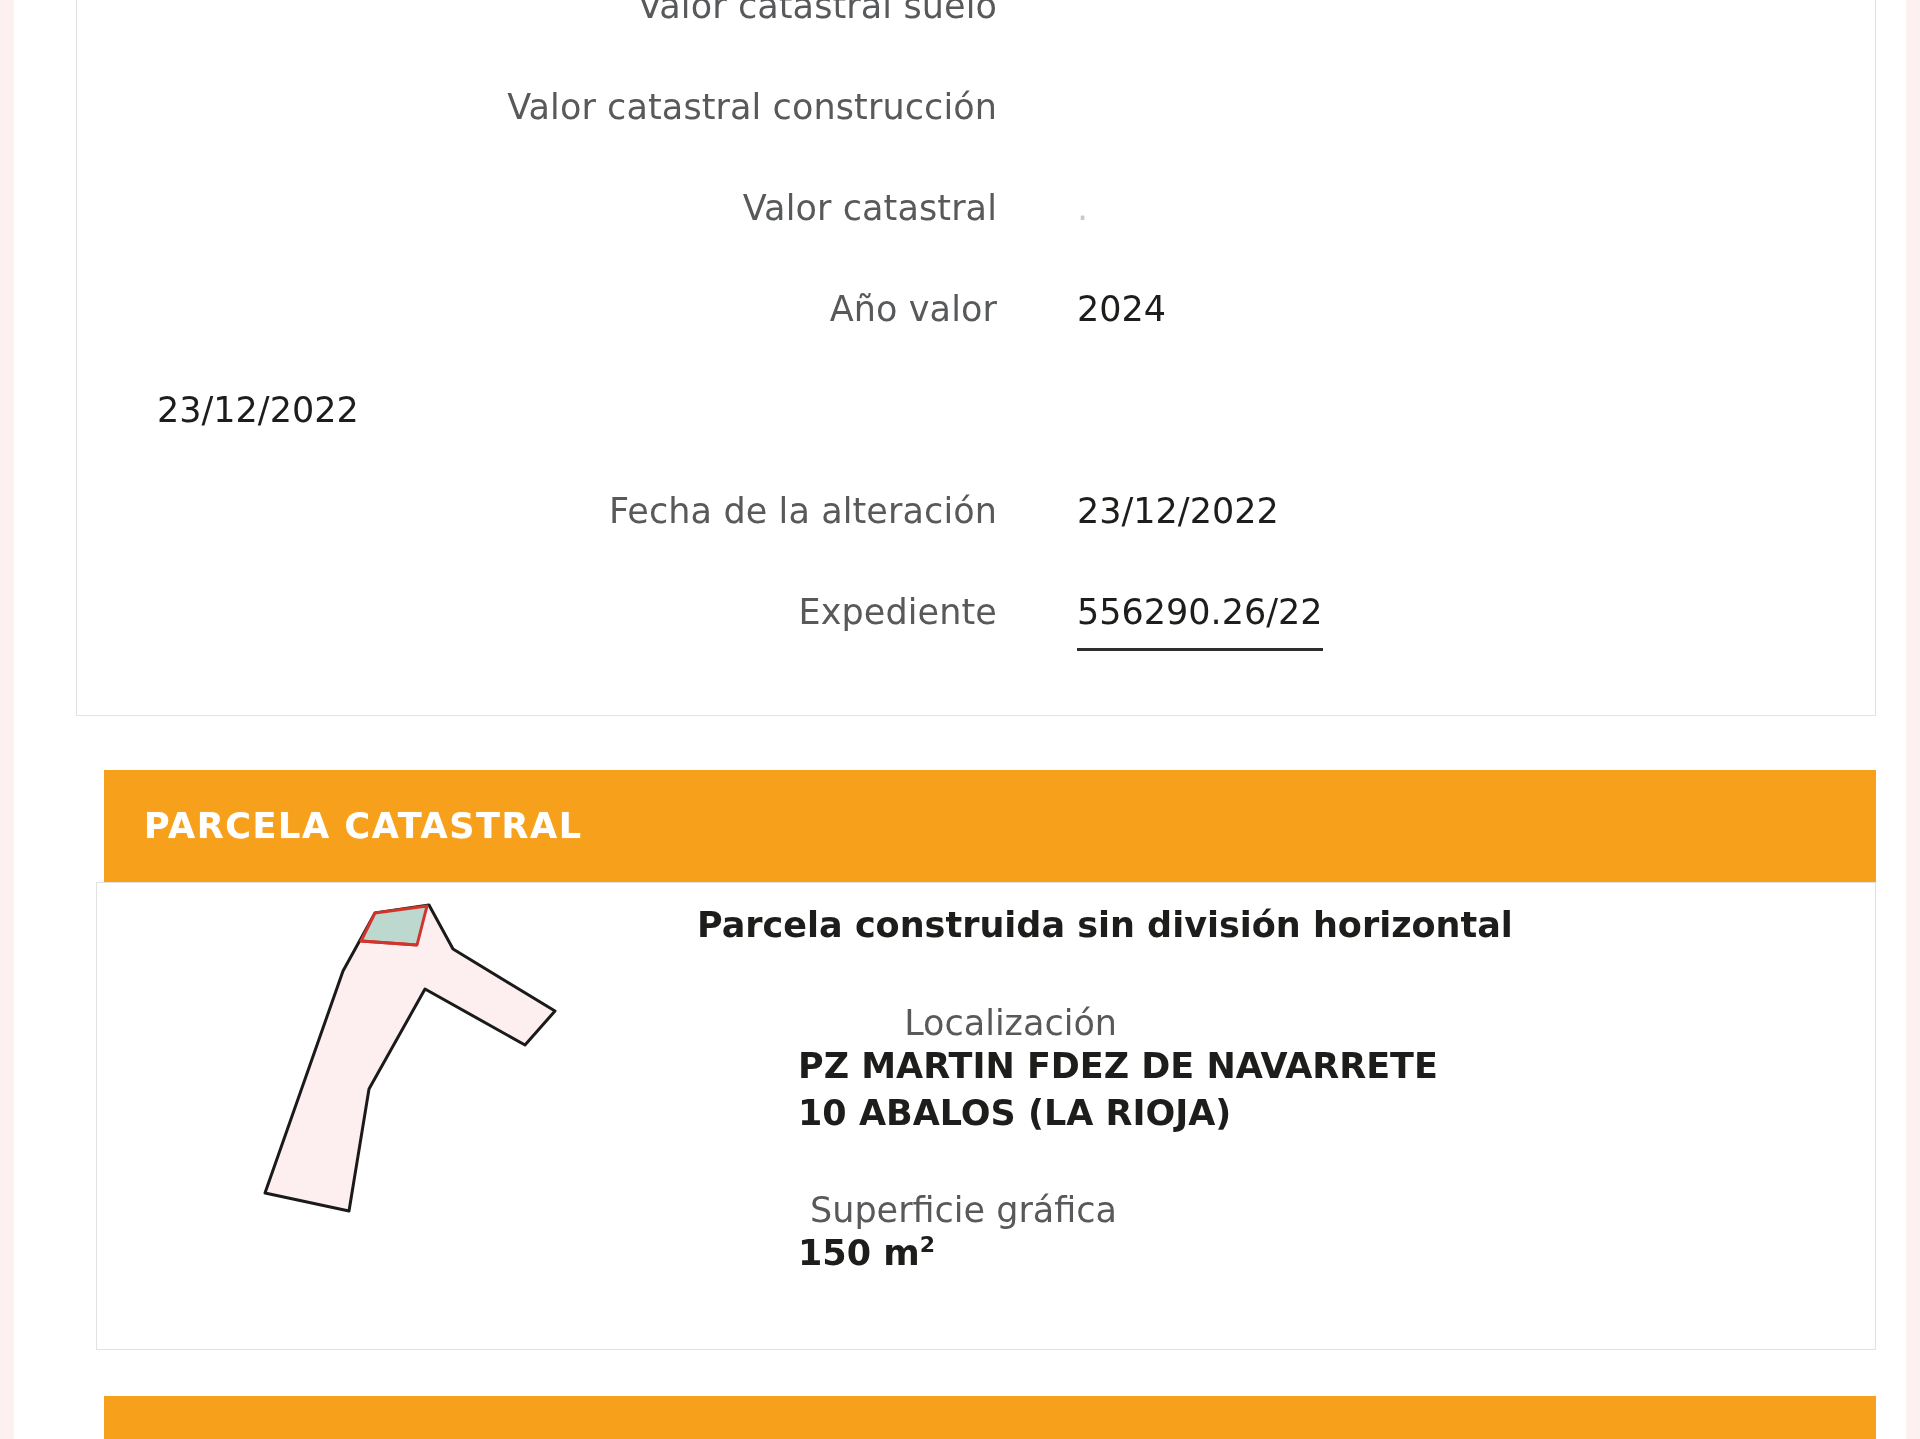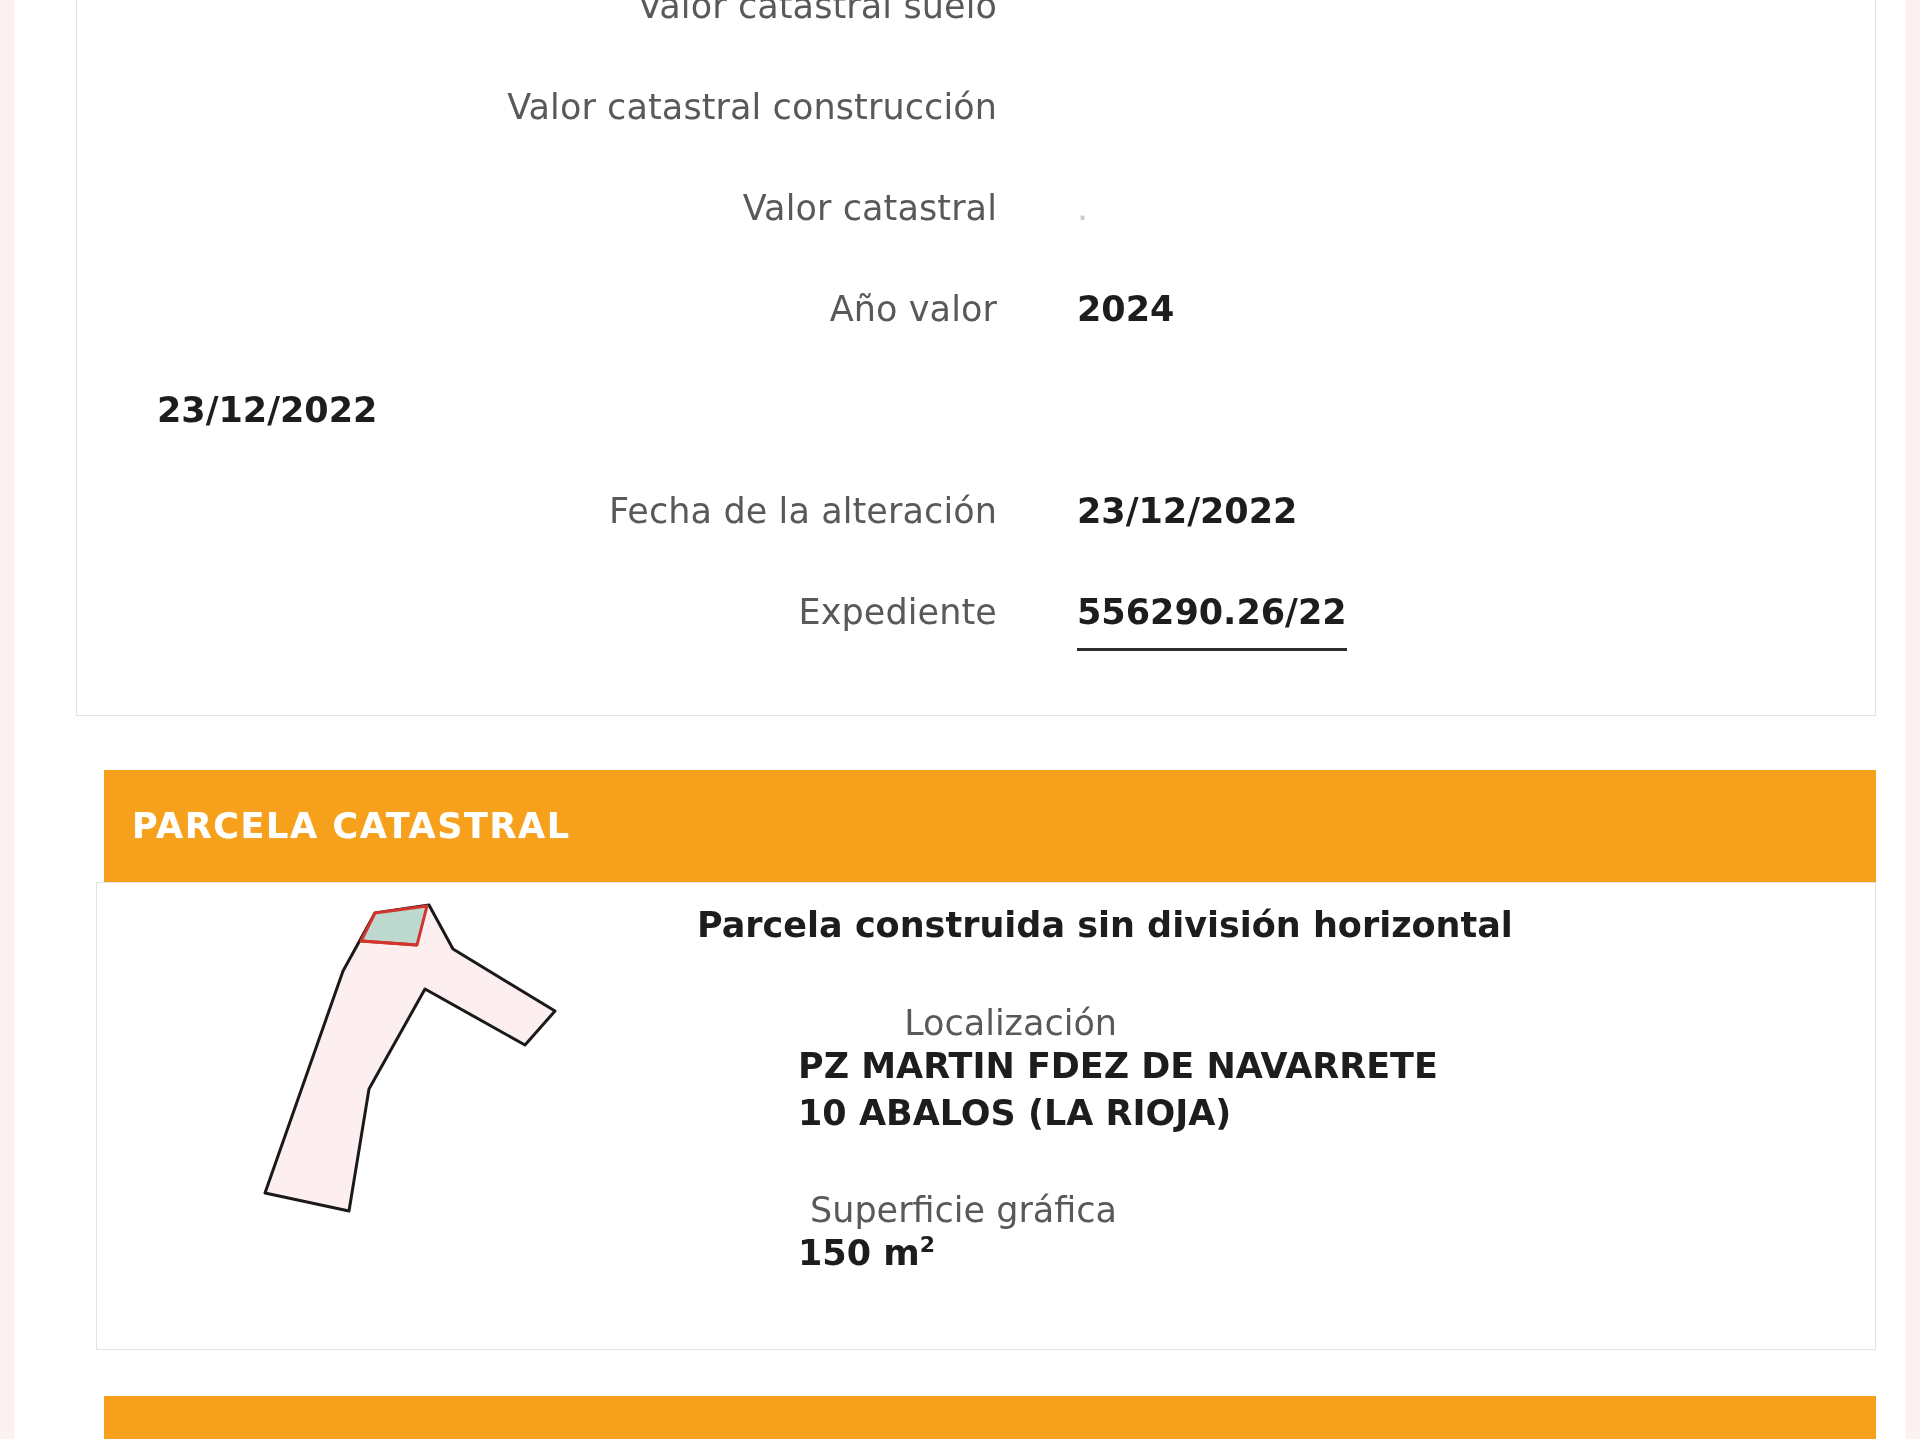--- a/index.html
+++ b/index.html
@@ -59,21 +59,21 @@
     padding-right: 0;
     color: #58595b;
     font-size: 35px;
     letter-spacing: .1px;
     white-space: nowrap;
   }
   .row .value {
     margin-left: 80px;
     color: #1d1d1b;
     font-size: 35px;
-    font-weight: bold;
+    font-weight: normal;
     white-space: nowrap;
   }
   .row .value.empty { color: #c9c9c9; font-weight: normal; }
   .row .value.link {
     border-bottom: 3px solid #2e2e2e;
     padding-bottom: 16px;
   }
 
   
   .section-bar {
@@ -83,21 +83,21 @@
     height: 112px;
     background: #f7a01b;
     box-sizing: border-box;
   }
   .section-bar .title {
     color: #ffffff;
     font-size: 35px;
     font-weight: bold;
     letter-spacing: 1.6px;
     line-height: 112px;
-    padding-left: 28px;
+    padding-left: 40px;
     text-shadow: 0 0 1px rgba(255,255,255,.6);
   }
 
   .bar-parcela { top: 770px; }
   .bar-next    { top: 1396px; height: 60px; }
 
   
   .panel-parcela {
     position: absolute;
     left: 82px;

